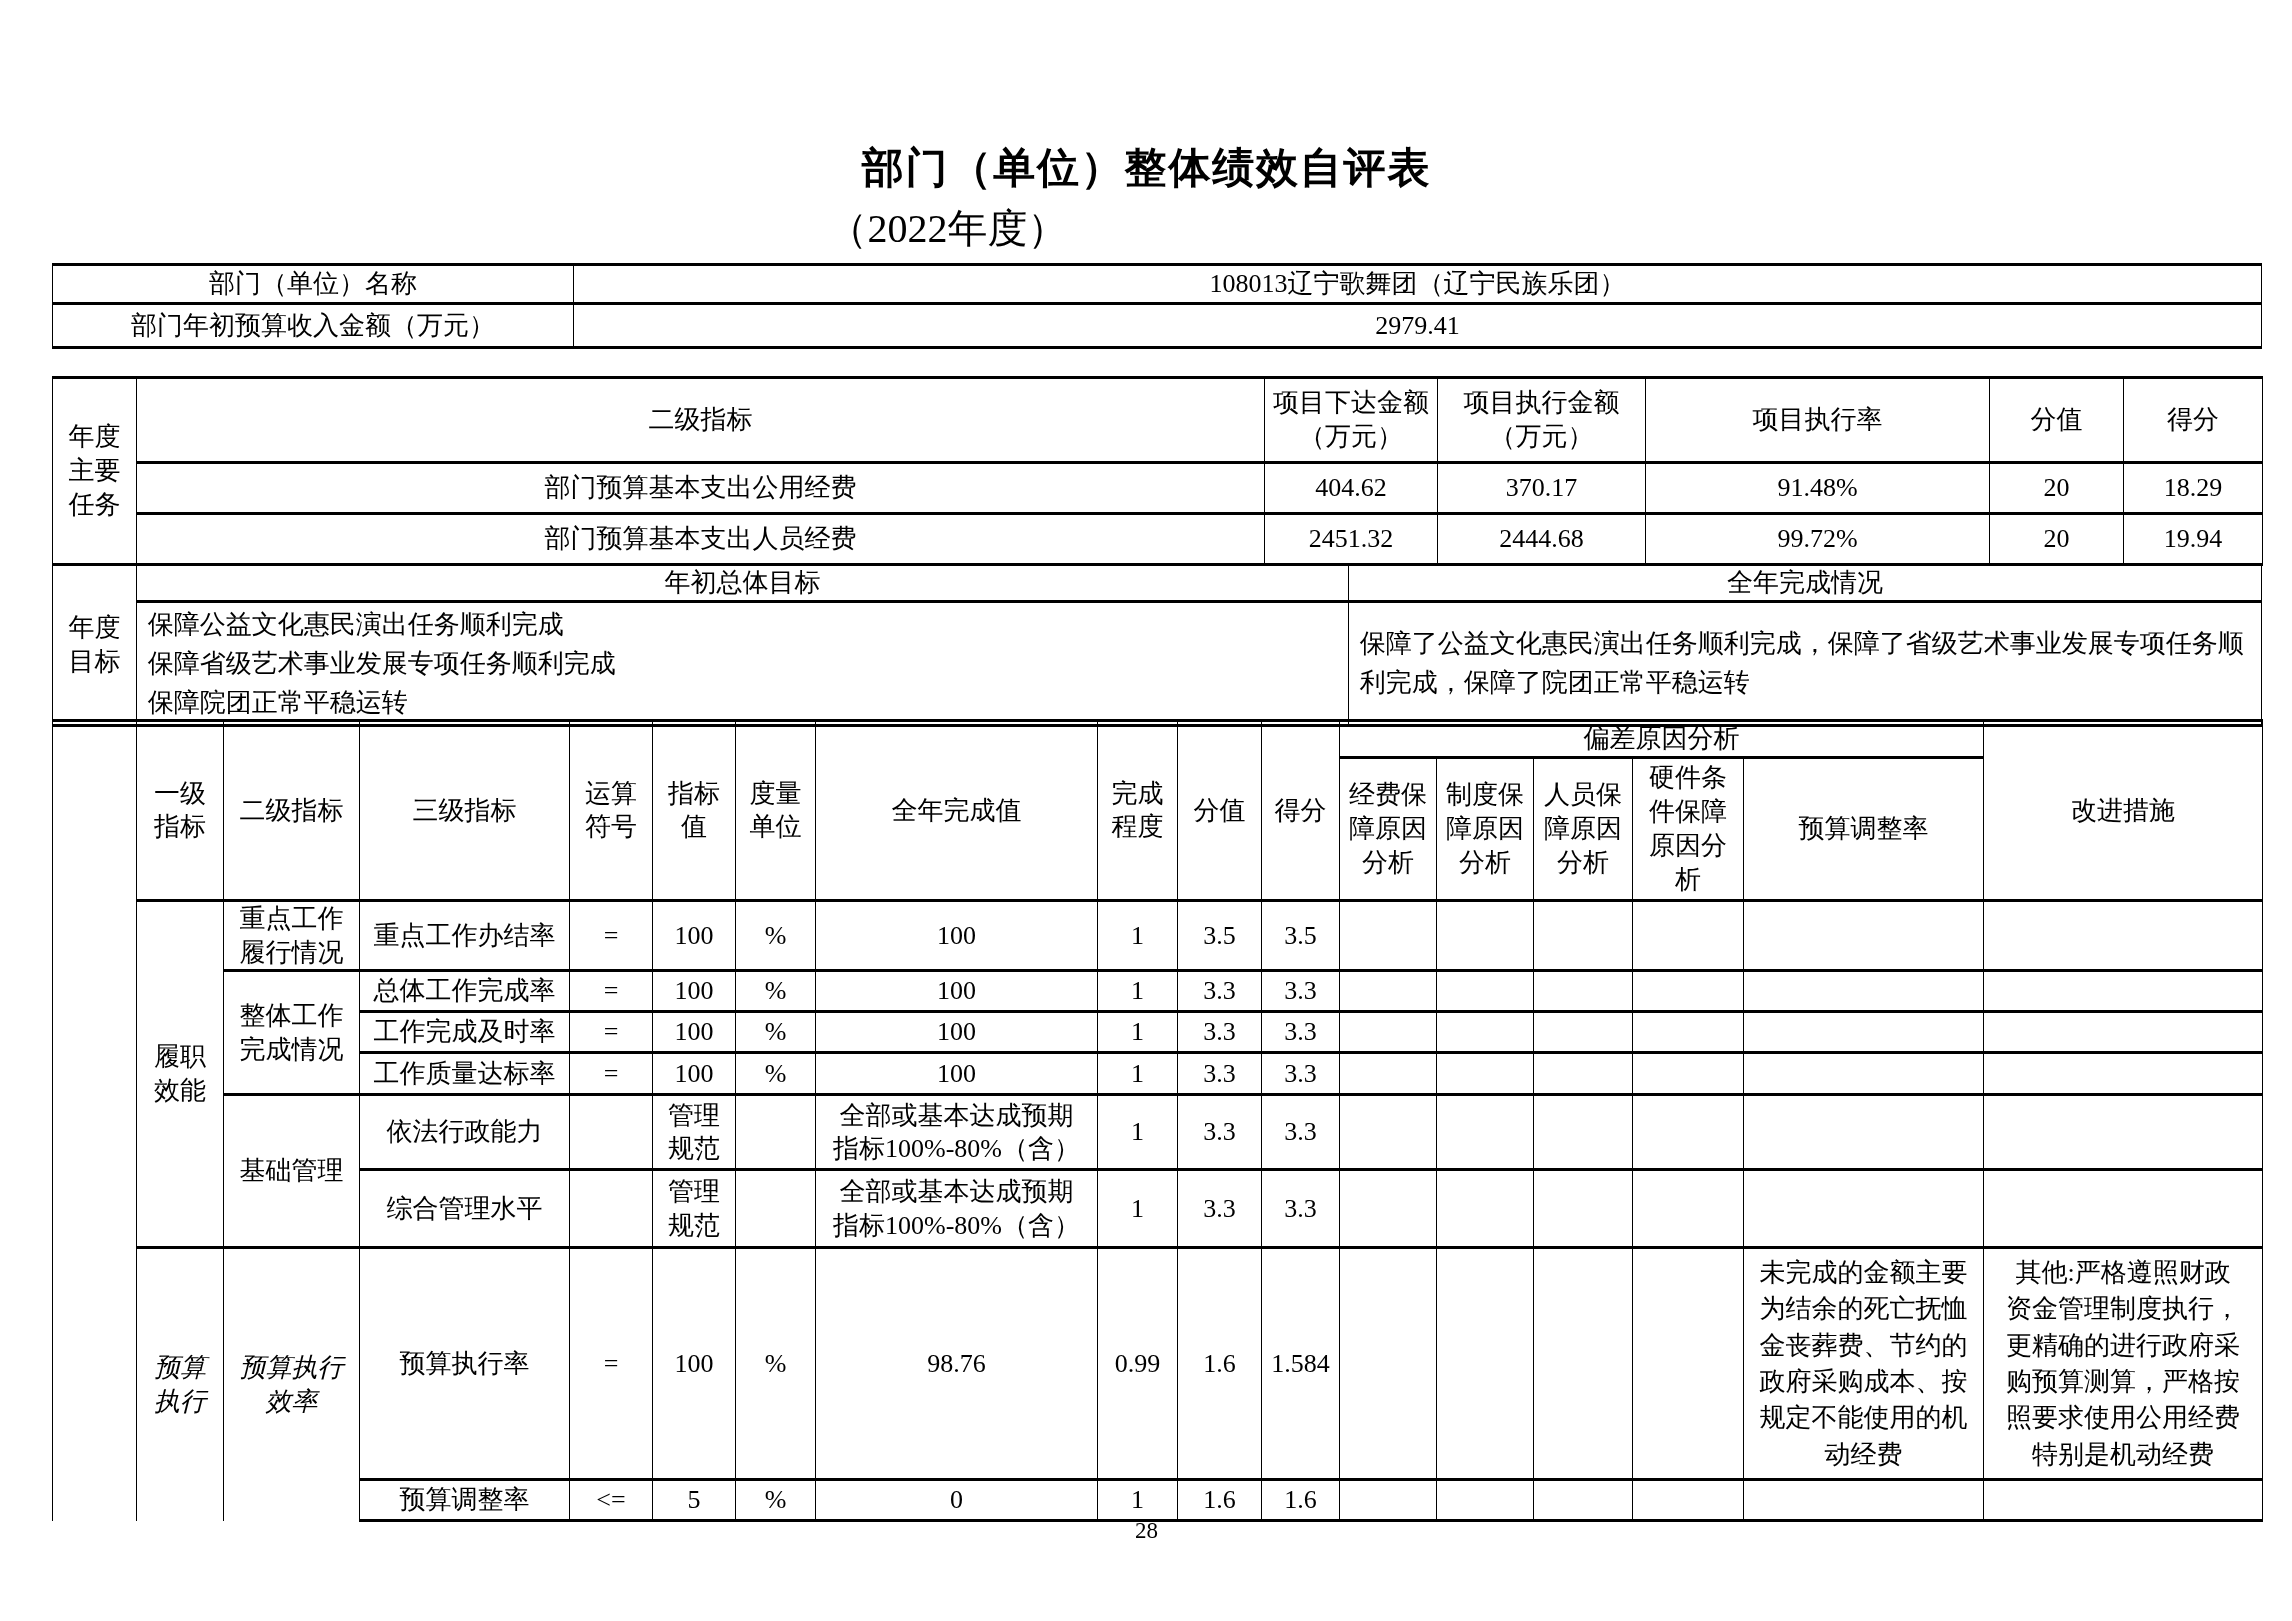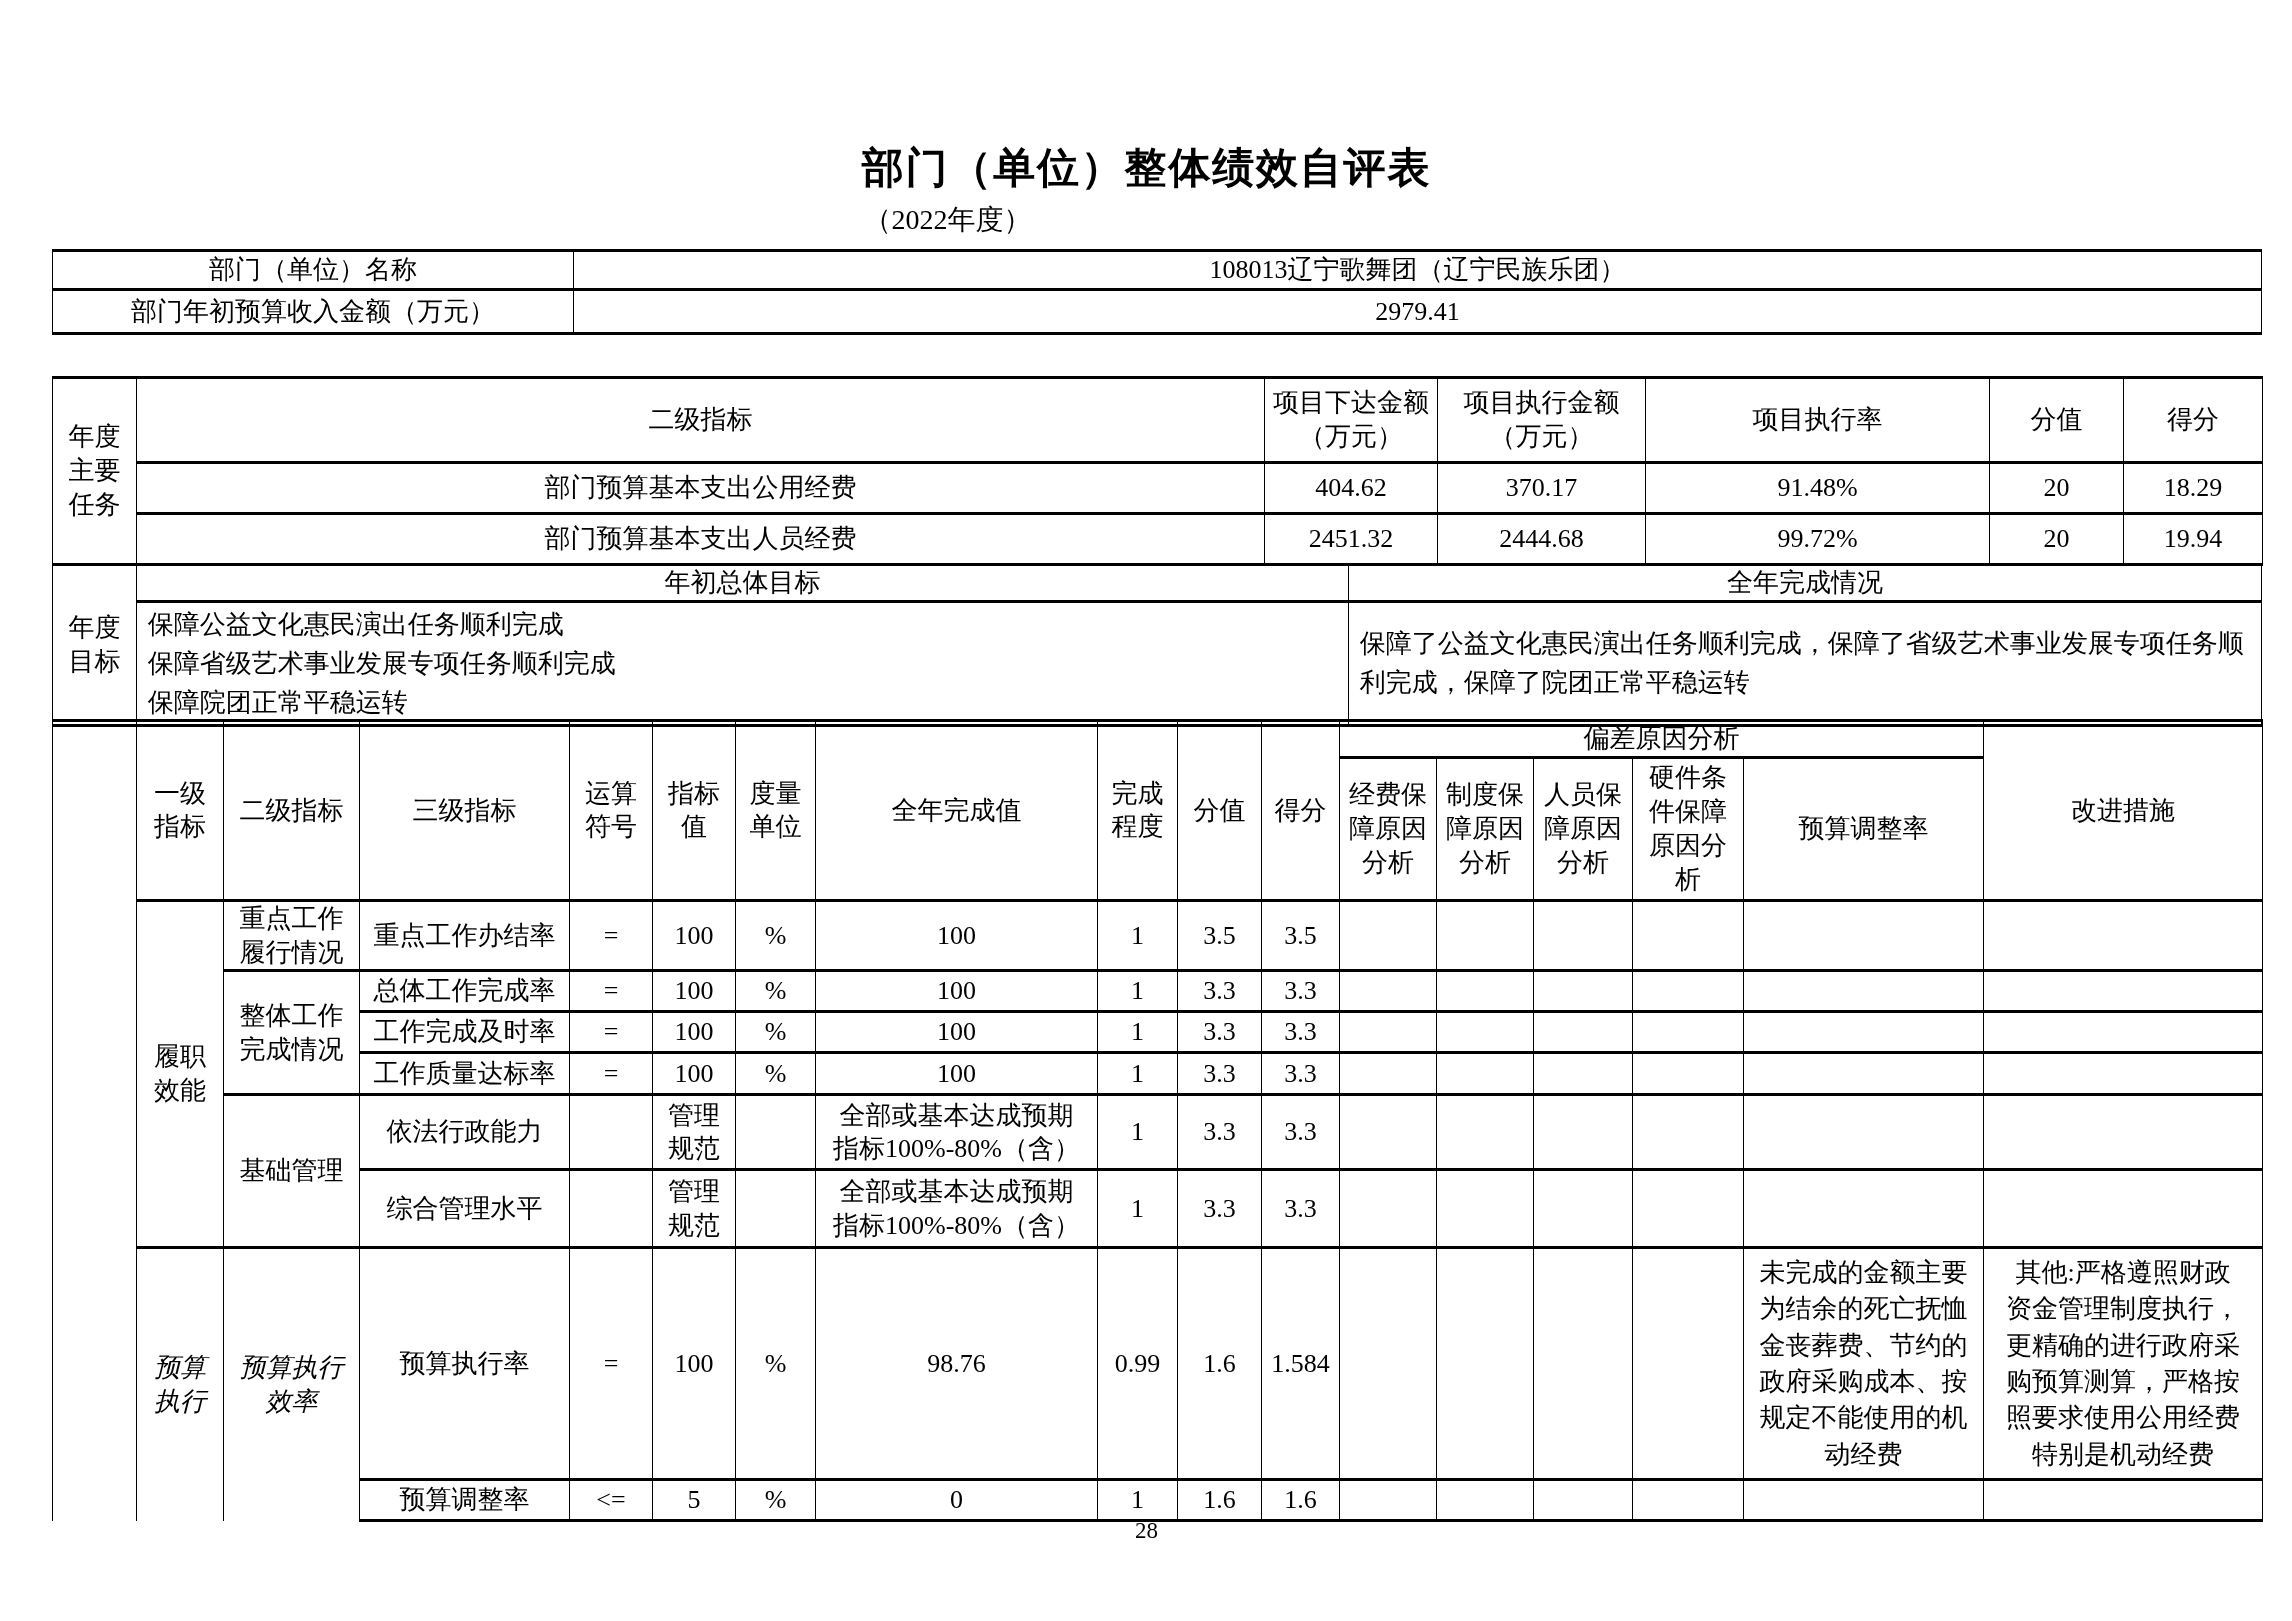--- a/index.html
+++ b/index.html
@@ -10,35 +10,35 @@
     font-family:"Liberation Serif","DejaVu Serif",serif;
     color:#000;
     overflow:hidden;
   }
   .doc-title {
     position:absolute; top:140px; left:0; width:2293px;
     text-align:center; font-size:42px; font-weight:bold; letter-spacing:1.8px;
   }
   .doc-subtitle {
     position:absolute; top:201px; left:0; width:1895px;
-    text-align:center; font-size:28px;
+    text-align:center; font-size:40px;
   }
   table {
     position:absolute; left:52px;
     border-collapse:collapse; table-layout:fixed;
     width:2209px;
   }
   td {
     border-left:1.8px solid #000; border-right:1.8px solid #000;
     border-top:3.6px solid #000; border-bottom:3.6px solid #000;
     text-align:center; vertical-align:middle;
     font-size:26px; line-height:1.3;
     white-space:pre-line; padding:0 3.6px; overflow:hidden;
   }
-  #tbl-info   { top:249px;border-radius:6px; }
+  #tbl-info   { top:263px;border-radius:6px; }
   #tbl-tasks  { top:376px; }
   #tbl-goals  { top:563px; }
   #tbl-indic  { top:719px; }
   .left-text  { text-align:left; padding:0 10.7px; }
   .no-bottom  { border-bottom:none;font-style:italic; }
   .improve-cell { padding:0 19.7px; line-height:1.4; }
   .other-cell   { padding:0 3.6px;  line-height:1.4; }
   .page-num {
     position:absolute; top:1518px; left:0; width:2293px;
     text-align:center; font-size:23px;

